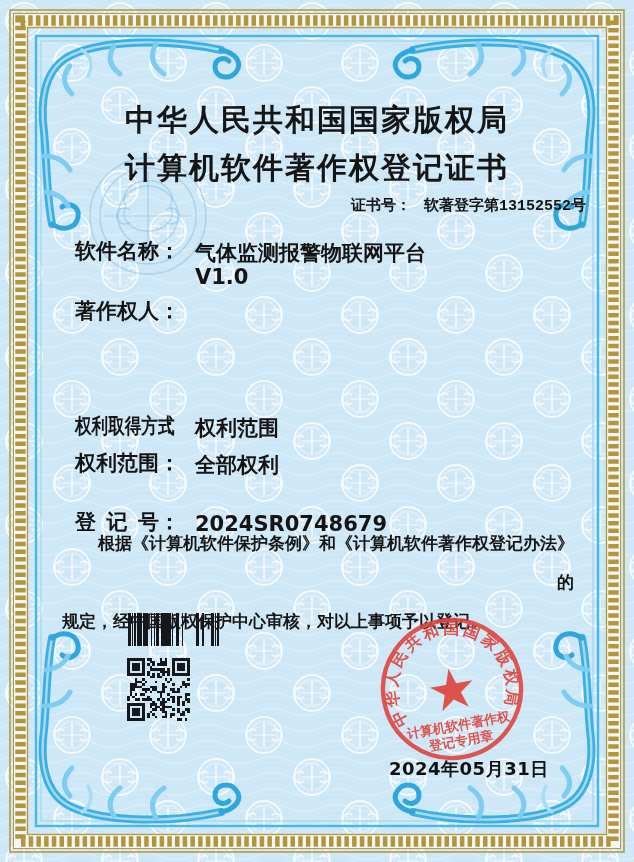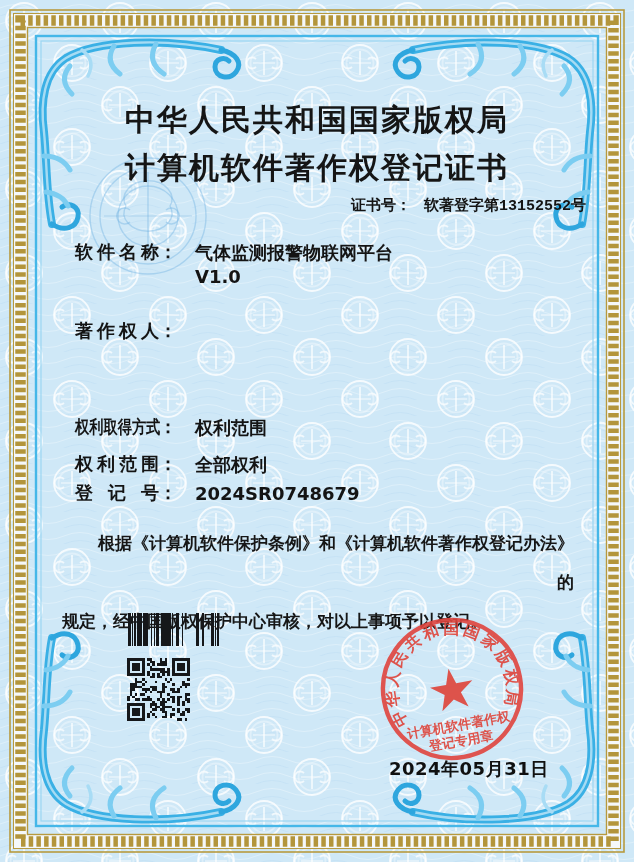--- a/index.html
+++ b/index.html
@@ -19,21 +19,21 @@
   .title1{top:100px;}
   .title2{top:148px;text-align:center;}
 
   .certno{
     position:absolute;top:196px;right:48px;
     font-size:15px;font-weight:700;white-space:nowrap;
   }
   .certno .val{margin-left:13px;font-family:Liberation Mono, monospace;}
 
   .fields{position:absolute;left:75px;top:0;width:520px;height:862px;}
-  .field{position:absolute;left:0;width:520px;font-weight:700;font-size:18px;line-height:21px;}
+  .field{position:absolute;left:0;width:520px;font-weight:700;font-size:21px;line-height:21px;}
   .flabel{
     display:inline-block;width:84px;
     text-align:justify;text-align-last:justify;text-justify:inter-character;
     white-space:nowrap;vertical-align:top;
   }
   .flabel.wide{
     width:107px;text-align-last:auto;letter-spacing:0;
     transform:scaleX(0.79);transform-origin:0 50%;
   }
   .fcolon{position:absolute;left:84px;top:0;}
@@ -131,32 +131,32 @@
 </div>
 
 <div class="fields">
   <div class="field" style="top:241px">
     <span class="flabel">软件名称</span><span class="fcolon">：</span>
     <div class="fvalue">
       <div>气体监测报警物联网平台</div>
       <div>V1.0</div>
     </div>
   </div>
-  <div class="field" style="top:320px">
+  <div class="field" style="top:301px">
     <span class="flabel">著作权人</span><span class="fcolon">：</span>
   </div>
   <div class="field" style="top:416px">
     <span class="flabel wide">权利取得方式</span><span class="fcolon">：</span>
     <div class="fvalue">权利范围</div>
   </div>
   <div class="field" style="top:453px">
     <span class="flabel">权利范围</span><span class="fcolon">：</span>
     <div class="fvalue">全部权利</div>
   </div>
-  <div class="field" style="top:482px">
+  <div class="field" style="top:512px">
     <span class="flabel">登记号</span><span class="fcolon">：</span>
     <div class="fvalue">2024SR0748679</div>
   </div>
 </div>
 
 <div class="statement">
   <div class="l1">根据《计算机软件保护条例》和《计算机软件著作权登记办法》的</div>
   <div class="l2">规定，经中国版权保护中心审核，对以上事项予以登记。</div>
 </div>
 

